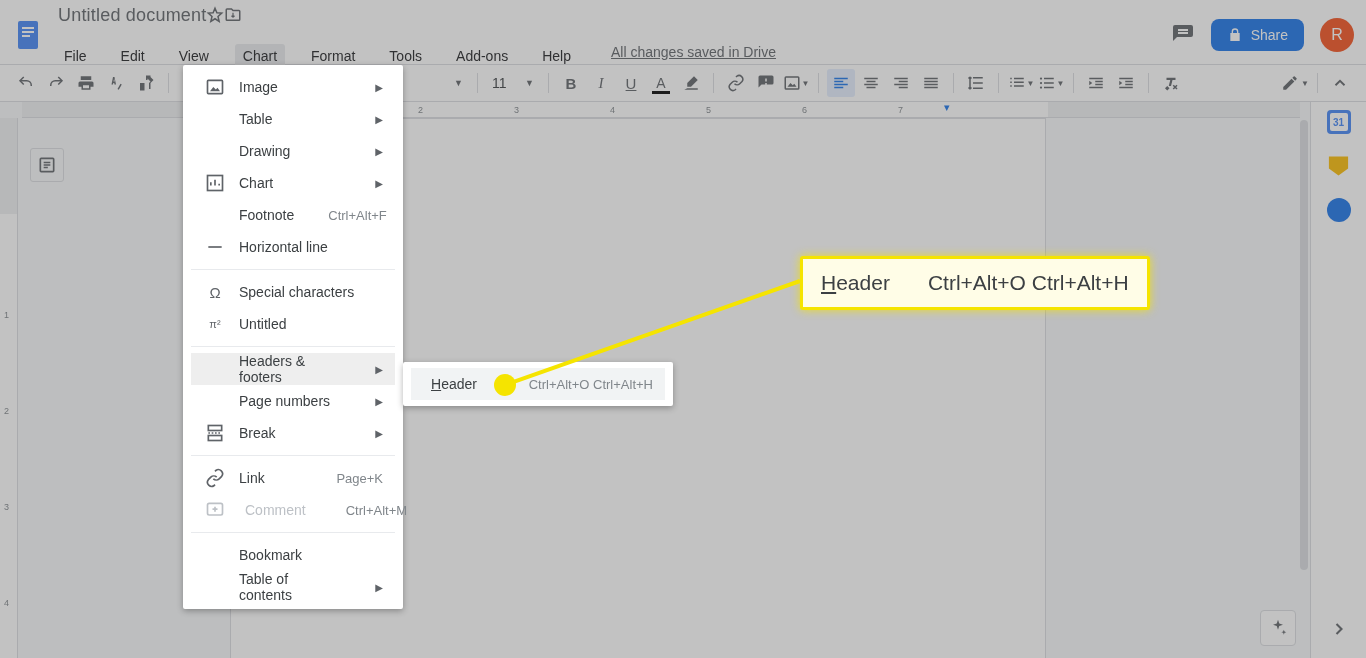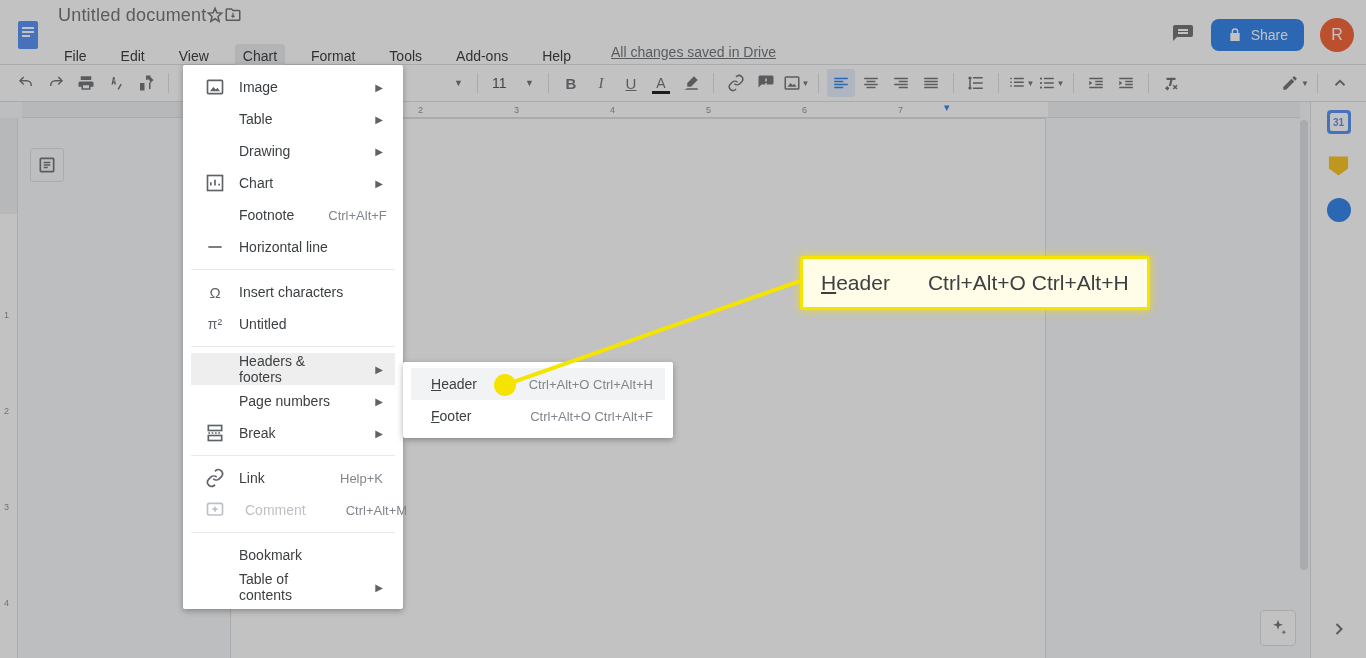--- a/index.html
+++ b/index.html
@@ -393,25 +393,25 @@
             <path d="M4 12h16"></path>
           </svg>
         </span>
       <span class="lbl">Horizontal line</span>
     </div>
     <hr>
     <div class="item">
       <span class="ico">
           <span style="font-size:15px">Ω</span>
         </span>
-      <span class="lbl">Insert characters</span>
-    </div>
-    <div class="item">
-      <span class="ico">
-          <span style="font-size:14px">π²</span>
+      <span class="lbl">Special characters</span>
+    </div>
+    <div class="item">
+      <span class="ico">
+          <span style="font-size:11px">π²</span>
         </span>
       <span class="lbl">Untitled</span>
     </div>
     <hr>
     <div class="item active">
       <span class="ico"></span>
       <span class="lbl">Headers &amp; footers</span>
       <span class="arrow">▶</span>
     </div>
     <div class="item">
@@ -432,21 +432,21 @@
     </div>
     <hr>
     <div class="item">
       <span class="ico">
           <svg viewBox="0 0 24 24" fill="none" stroke="currentColor" stroke-width="2">
             <path d="M10 13a5 5 0 007 0l3-3a5 5 0 00-7-7l-1 1"></path>
             <path d="M14 11a5 5 0 00-7 0l-3 3a5 5 0 007 7l1-1"></path>
           </svg>
         </span>
       <span class="lbl">Link</span>
-      <span class="shc">Help+K</span>
+      <span class="shc">Page+K</span>
     </div>
     <div class="item disabled">
       <span class="ico">
           <svg viewBox="0 0 24 24" fill="currentColor">
             <rect x="3" y="4" width="18" height="14" rx="2" fill="none" stroke="currentColor" stroke-width="2"></rect>
             <path d="M12 8v6m-3-3h6" stroke="currentColor" stroke-width="2"></path>
           </svg>
         </span>
       <span class="lbl">Comment</span>
       <span class="shc">Ctrl+Alt+M</span>
@@ -460,24 +460,20 @@
       <span class="ico"></span>
       <span class="lbl">Table of contents</span>
       <span class="arrow">▶</span>
     </div>
   </div>
 
   <div class="menu submenu">
     <div class="item hover">
       <span class="lbl"><span style="text-decoration:underline">H</span><span>eader</span></span>
       <span class="shc">Ctrl+Alt+O Ctrl+Alt+H</span>
-    </div>
-    <div class="item">
-      <span class="lbl"><span style="text-decoration:underline">F</span><span>ooter</span></span>
-      <span class="shc">Ctrl+Alt+O Ctrl+Alt+F</span>
     </div>
   </div>
 
   <svg class="hl-line" style="left:500px;top:275px;width:310px;height:115px">
     <line x1="5" y1="110" x2="300" y2="6" stroke="#f5e400" stroke-width="4"></line>
   </svg>
   <div class="hl-dot"></div>
   <div class="hl-box">
     <span><span class="u">H</span><span>eader</span></span>
     <span>Ctrl+Alt+O Ctrl+Alt+H</span>

